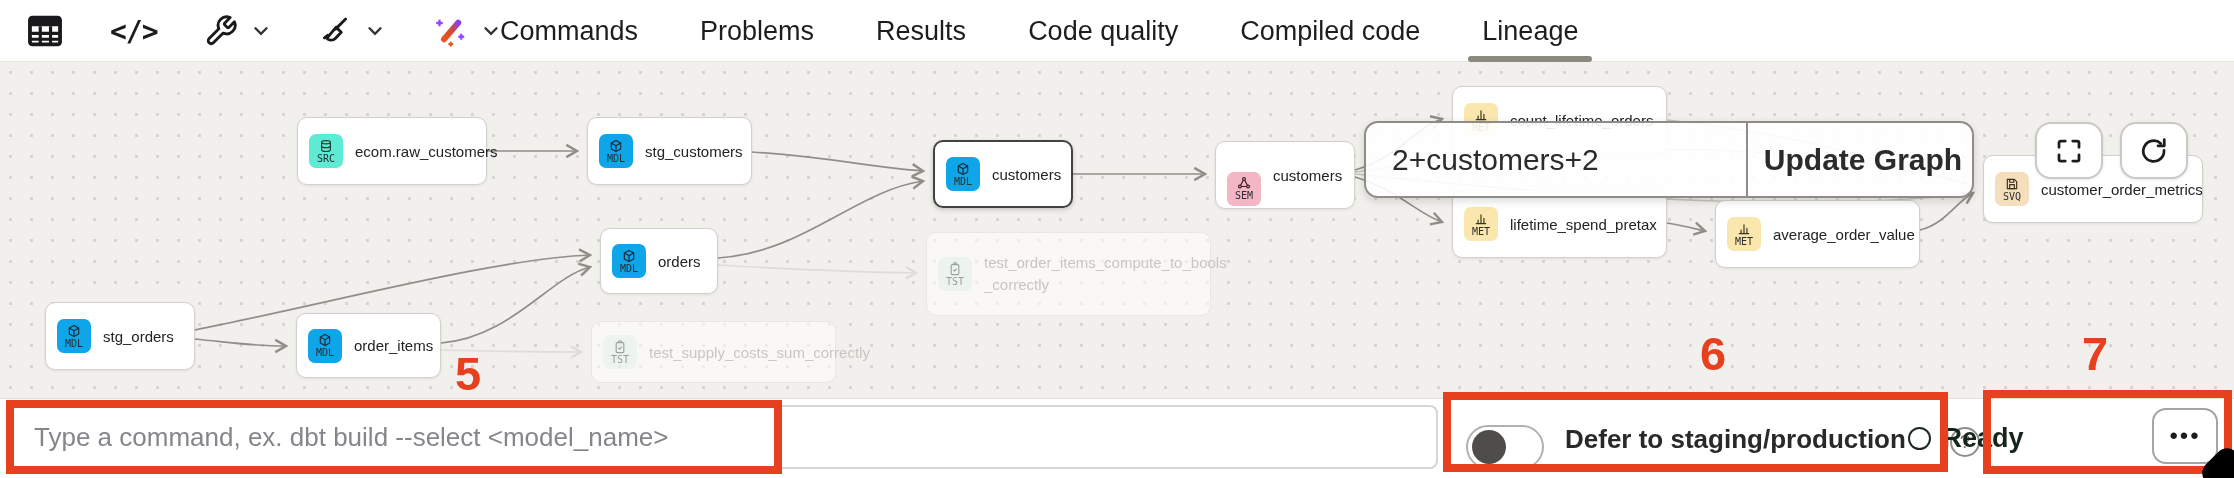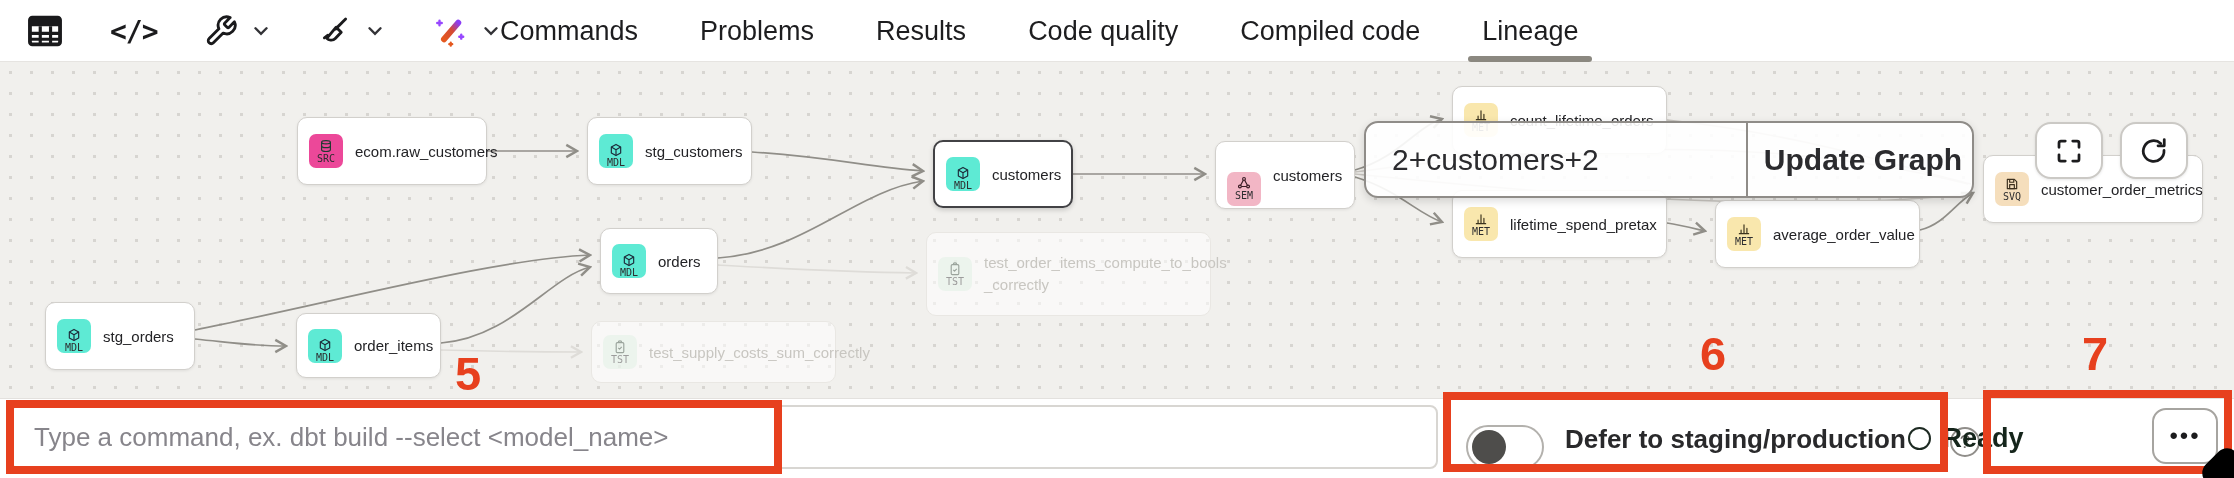--- a/index.html
+++ b/index.html
@@ -29,21 +29,21 @@
     box-shadow:0 1px 3px rgba(0,0,0,.08); cursor:pointer; }
   .node.selected { border:2.5px solid #424245; box-shadow:0 2px 5px rgba(0,0,0,.18); }
   .node.faded { background:rgba(255,255,255,.55); border-color:#e9e7e3; box-shadow:none; }
   .node.faded .badge { opacity:.45; }
   .node.faded .nlabel { color:#c8c6c1; }
   .badge { width:34px; height:34px; border-radius:7px; display:flex; flex-direction:column;
     align-items:center; justify-content:center; flex:none; }
   .btxt { font-family:"DejaVu Sans Mono", monospace; font-size:10px; line-height:11px; color:#2d2d2f; }
   .nlabel { font-size:15px; color:#232326; white-space:nowrap; }
   .node.wrap .nlabel { white-space:normal; max-width:205px; line-height:1.5; }
-  .b-src{background:#ec4899;} .b-mdl{background:#5eead4;justify-content:flex-end;} .b-sem{background:#f2b6c5;margin-top:27px;}
+  .b-src{background:#5eead4;} .b-mdl{background:#0ea5e9;} .b-sem{background:#f2b6c5;margin-top:27px;}
   .b-met{background:#f9e7ad;} .b-svq{background:#f5debc;} .b-tst{background:#def0e2;}
 
   .sel-overlay { position:absolute; left:1364px; top:59px; width:610px; height:77px; z-index:3;
     background:rgba(255,255,255,.9); border:2.5px solid #8f8c88; border-radius:14px;
     box-shadow:0 3px 8px rgba(0,0,0,.14); display:flex; align-items:stretch; overflow:hidden; }
   .sel-query { flex:1; display:flex; align-items:center; padding-left:26px; font-size:30px; color:#2b2b2e;border-radius:21px; }
   .sel-div { width:2.5px; background:#8f8c88; }
   .sel-action { width:224px; display:flex; align-items:center; justify-content:center;
     font-size:30px; font-weight:700; color:#2b2b2e; cursor:pointer;padding-left:6px; }
 

